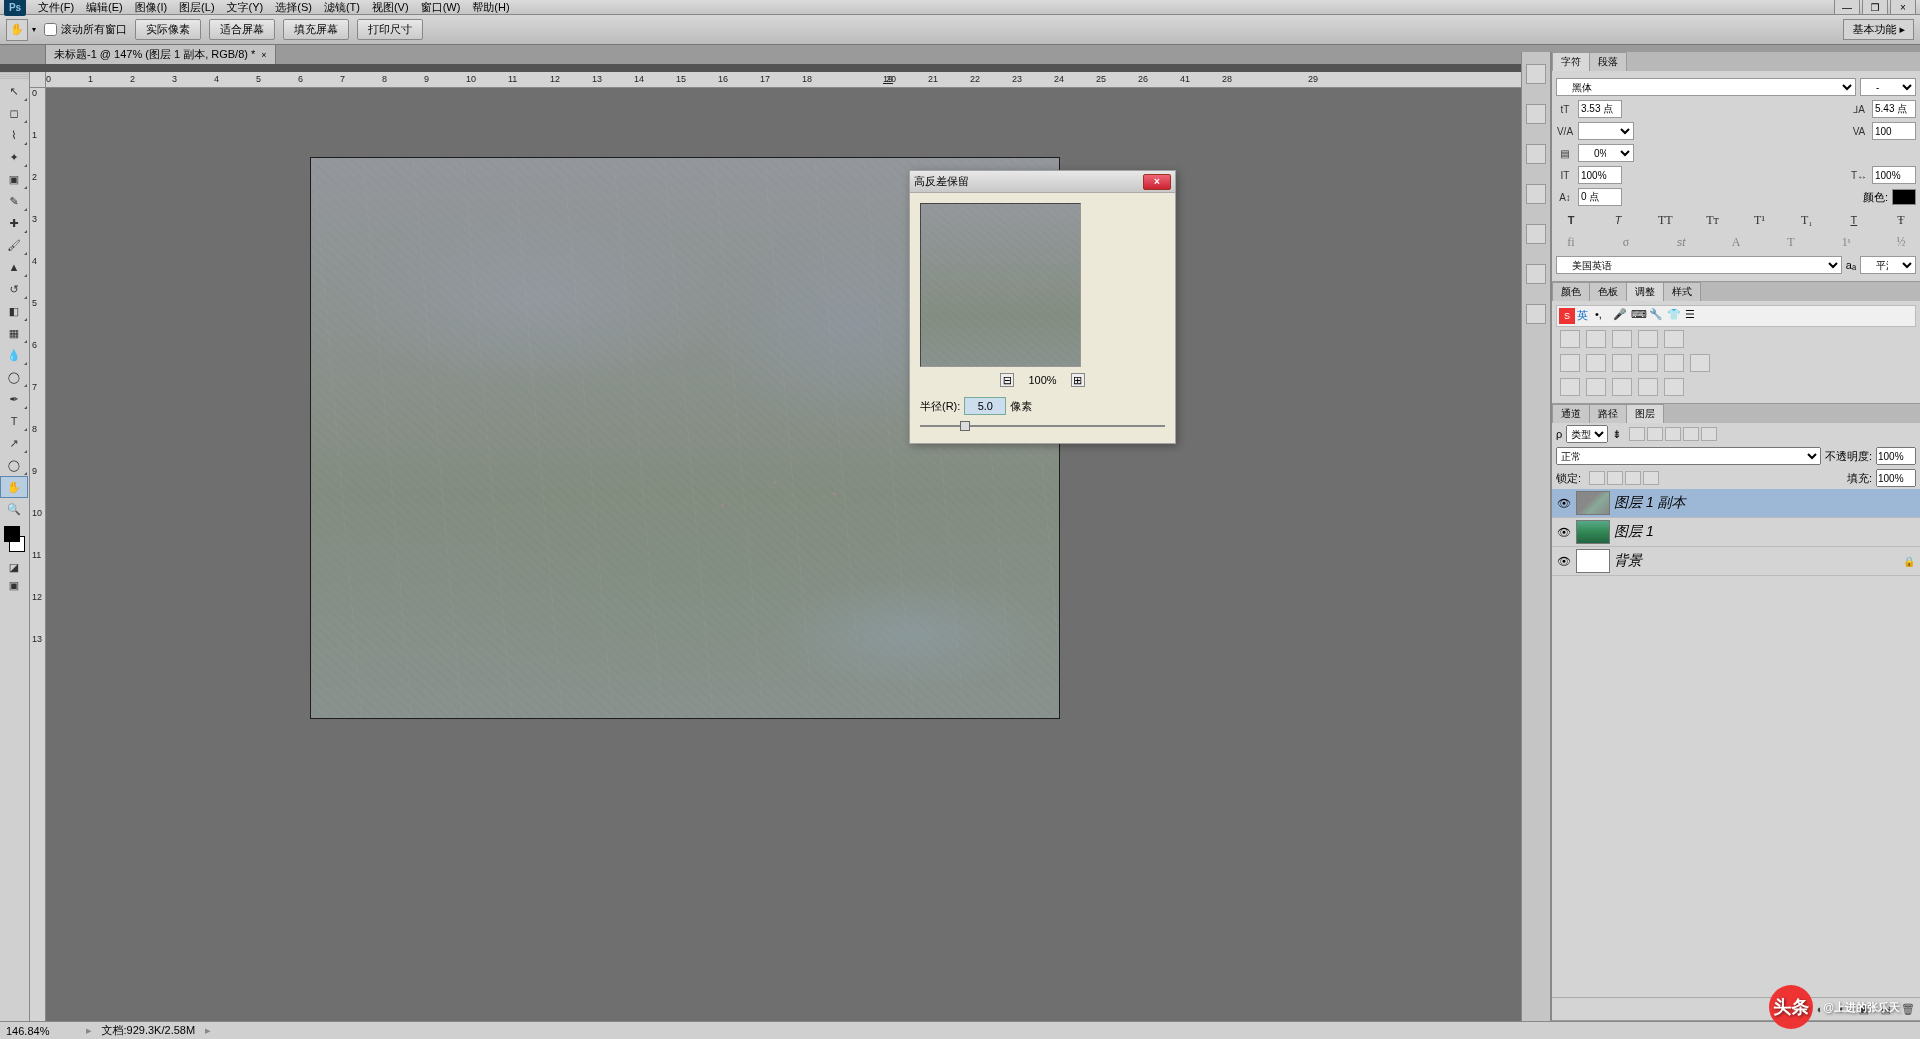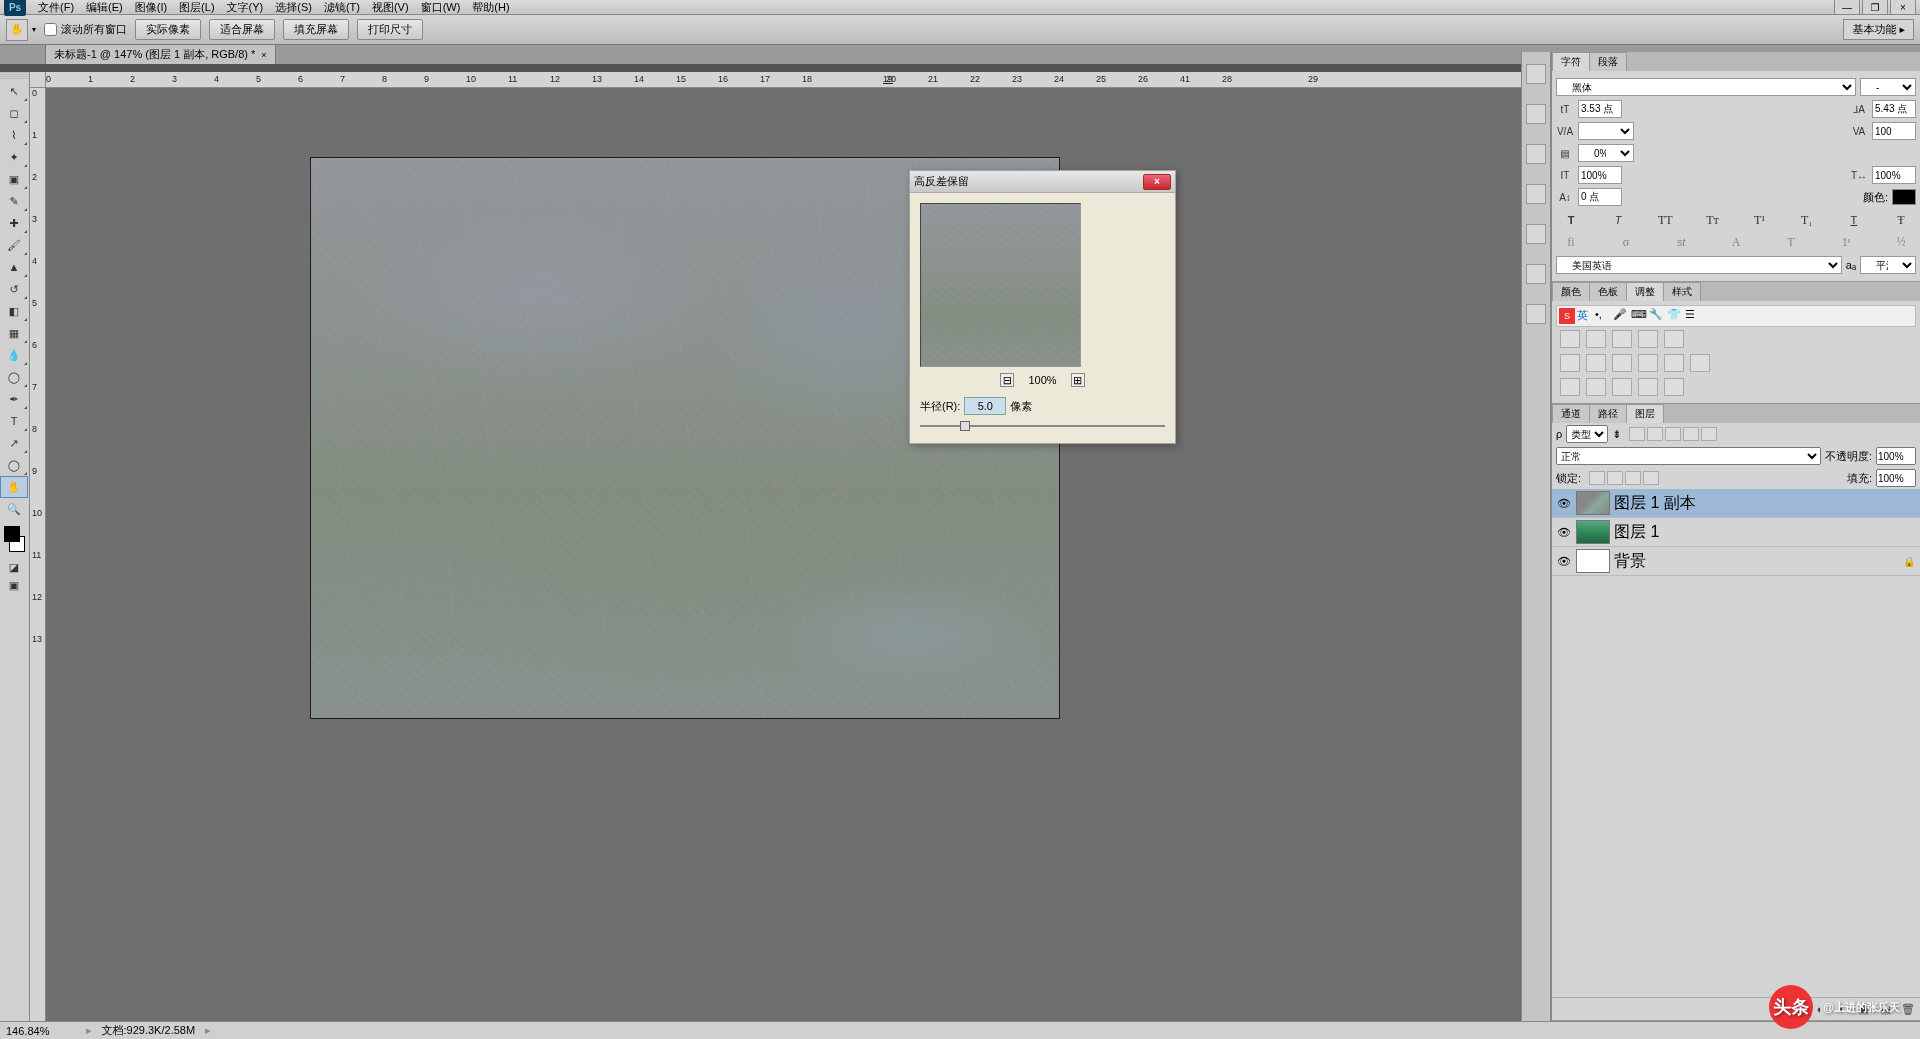--- a/index.html
+++ b/index.html
@@ -92,21 +92,21 @@
 .sogou .s { width:16px; height:16px; }
 
 .layer-body { background:#d4d4d4; flex:1; display:flex; flex-direction:column; border-bottom:1px solid #999; }
 .lrow { display:flex; align-items:center; padding:2px 4px; gap:4px; border-bottom:1px solid #bbb; }
 .lrow .eye { width:16px; text-align:center; }
 .lrow .thumb { width:34px; height:24px; border:1px solid #777; background:#888; }
 .lrow .thumb.white { background:#fff; }
 .lrow .thumb.hp { background: linear-gradient(135deg,#888 40%,#8a9 60%,#888); }
 .lrow .thumb.img { background: linear-gradient(180deg,#5a8 0%,#385 50%,#264 100%); }
 .lrow.sel { background:#9db8d6; }
-.lrow .name { font-size:16px; }
+.lrow .name { font-size:14px;font-style:italic; }
 .lrow .lock { margin-left:auto; font-size:10px; }
 .lctrl { padding:2px 4px; display:flex; align-items:center; gap:4px; }
 .lctrl select{ font-size:10px; height:18px; }
 .lctrl input{ font-size:10px; width:40px; height:18px; }
 .licons { display:flex; gap:2px; margin-left:4px; }
 .licons .li { width:16px; height:14px; border:1px solid #aaa; background:#ddd; }
 .lfoot { margin-top:auto; display:flex; justify-content:flex-end; gap:4px; padding:3px; border-top:1px solid #aaa; }
 .lfoot .fi { width:18px; height:16px; display:flex; align-items:center; justify-content:center; color:#444; font-size:11px; }
 
 

